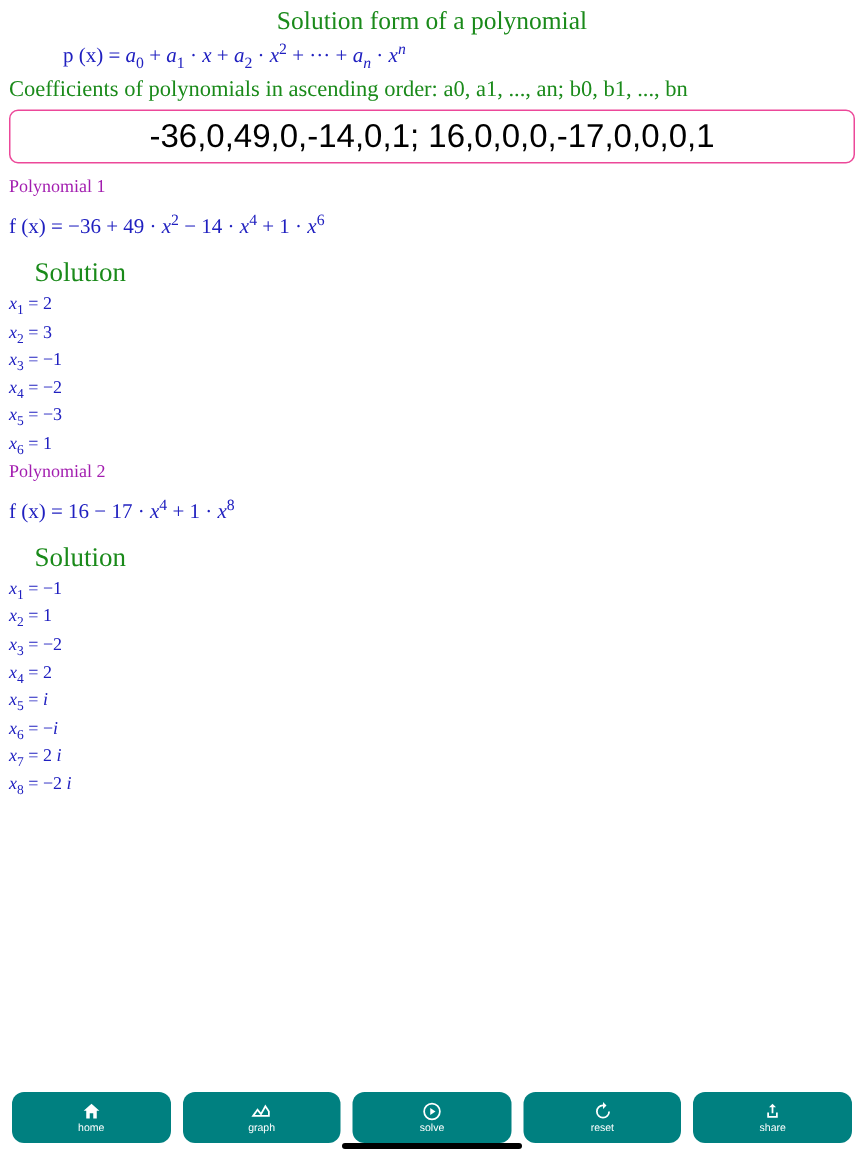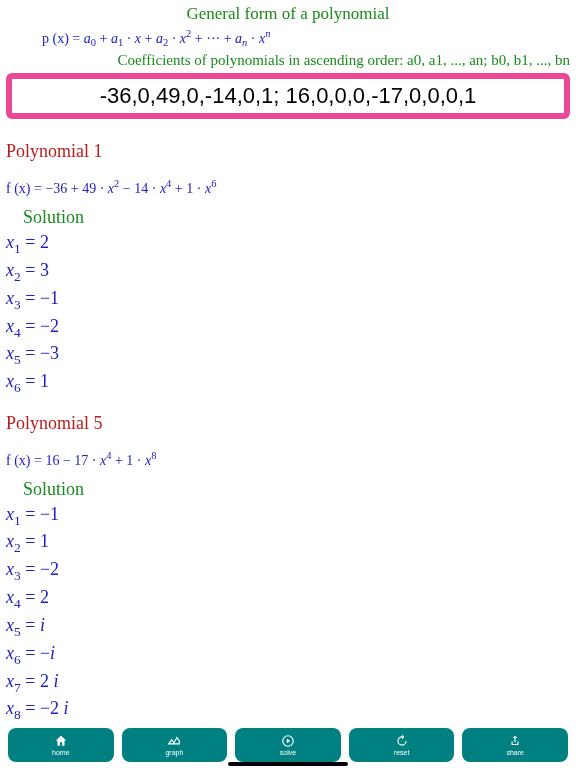--- a/index.html
+++ b/index.html
@@ -23,55 +23,55 @@
   font-size: 17px;
   margin-bottom: 4px;
 }
 .general-form {
   color: #2020c0;
   font-size: 14px;
   margin-bottom: 4px;
   margin-left: 36px;
 }
 .coeff-label {
-  text-align: right;
+  text-align: left;
   color: #1a8a1a;
   font-size: 15px;
   margin-bottom: 4px;
 }
 .input-row {
-  border: 6px solid #ec4899;
+  border: 1px solid #ec4899;
   border-radius: 6px;
   padding: 4px 8px;
   font-size: 22px;
   text-align: center;
   font-family: Arial, sans-serif;
   margin-bottom: 6px;
   width: 100%;
   background: #fff;
 }
 .section-h {
-  font-size: 18px;
-  color: #b91c1c;
-  margin: 16px 0;
+  font-size: 12px;
+  color: #a21caf;
+  margin: 2px 0;
   font-family: Georgia, serif;
 }
 .poly-expr {
   color: #2020c0;
   font-size: 14px;
   margin: 10px 0;
 }
 .solution-h {
   color: #1a8a1a;
   font-size: 18px;
   margin: 2px 17px;
 }
 .root {
   color: #2020c0;
-  font-size: 18px;
+  font-size: 12px;
   line-height: 1.35;
 }
 .sub { font-size: 0.75em; vertical-align: sub; }
 .sup { font-size: 0.75em; vertical-align: super; }
 .ital { font-style: italic; }
 .tabbar {
   display: flex;
   gap: 8px;
   padding: 6px 8px 6px 8px;
   background: #fff;
@@ -102,21 +102,21 @@
   height: 4px;
   background: #000;
   border-radius: 2px;
 }
 </style>
 </head>
 <body>
 
 <div class="content">
 
-  <div class="title">General form of a polynomial</div>
+  <div class="title">Solution form of a polynomial</div>
 
   <div class="general-form">
     <span>p (x) = </span><span class="ital">a</span><span class="sub">0</span> + <span class="ital">a</span><span class="sub">1</span> · <span class="ital">x</span> + <span class="ital">a</span><span class="sub">2</span> · <span class="ital">x</span><span class="sup">2</span> + ··· + <span class="ital">a</span><span class="sub ital">n</span> · <span class="ital">x</span><span class="sup ital">n</span>
   </div>
 
   <div class="coeff-label">Coefficients of polynomials in ascending order: a0, a1, ..., an; b0, b1, ..., bn</div>
 
   <input class="input-row" type="text" value="-36,0,49,0,-14,0,1; 16,0,0,0,-17,0,0,0,1" style="">
 
   <div class="section-h">Polynomial 1</div>
@@ -126,21 +126,21 @@
   <div class="solution-h">Solution</div>
   <div id="roots1">
       <div class="root"><span class="ital">x</span><span class="sub">1</span> = 2</div>
       <div class="root"><span class="ital">x</span><span class="sub">2</span> = 3</div>
       <div class="root"><span class="ital">x</span><span class="sub">3</span> = −1</div>
       <div class="root"><span class="ital">x</span><span class="sub">4</span> = −2</div>
       <div class="root"><span class="ital">x</span><span class="sub">5</span> = −3</div>
       <div class="root"><span class="ital">x</span><span class="sub">6</span> = 1</div>
     </div>
 
-  <div class="section-h">Polynomial 5</div>
+  <div class="section-h">Polynomial 2</div>
   <div class="poly-expr">
     <span>f (x) = </span>16 − 17 · <span class="ital">x</span><span class="sup">4</span> + 1 · <span class="ital">x</span><span class="sup">8</span>
   </div>
   <div class="solution-h">Solution</div>
   <div id="roots2">
       <div class="root"><span class="ital">x</span><span class="sub">1</span> = −1</div>
       <div class="root"><span class="ital">x</span><span class="sub">2</span> = 1</div>
       <div class="root"><span class="ital">x</span><span class="sub">3</span> = −2</div>
       <div class="root"><span class="ital">x</span><span class="sub">4</span> = 2</div>
       <div class="root"><span class="ital">x</span><span class="sub">5</span> = <span class="ital">i</span></div>

